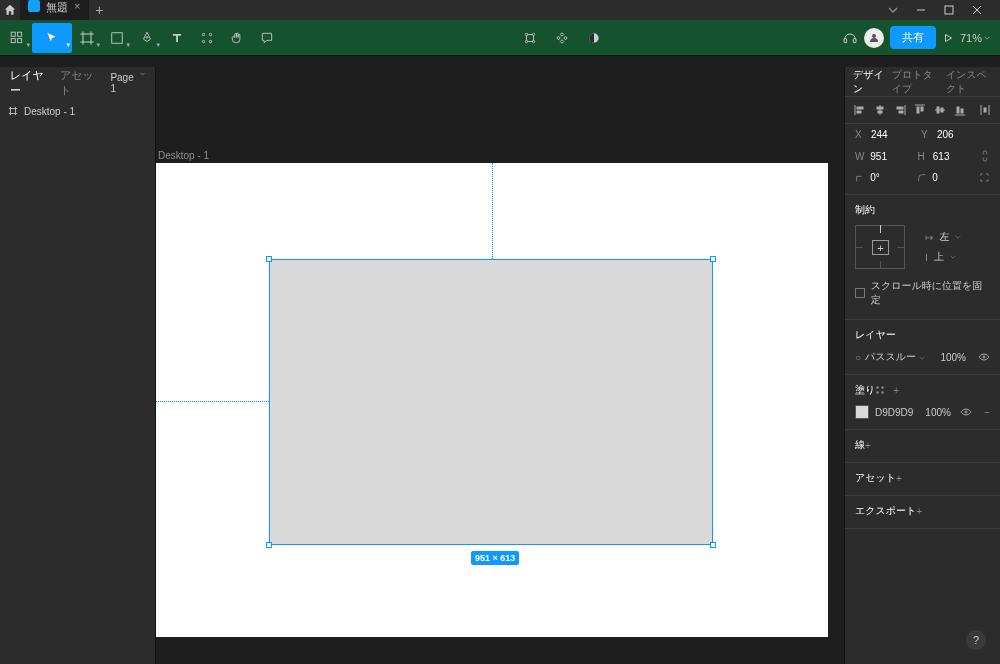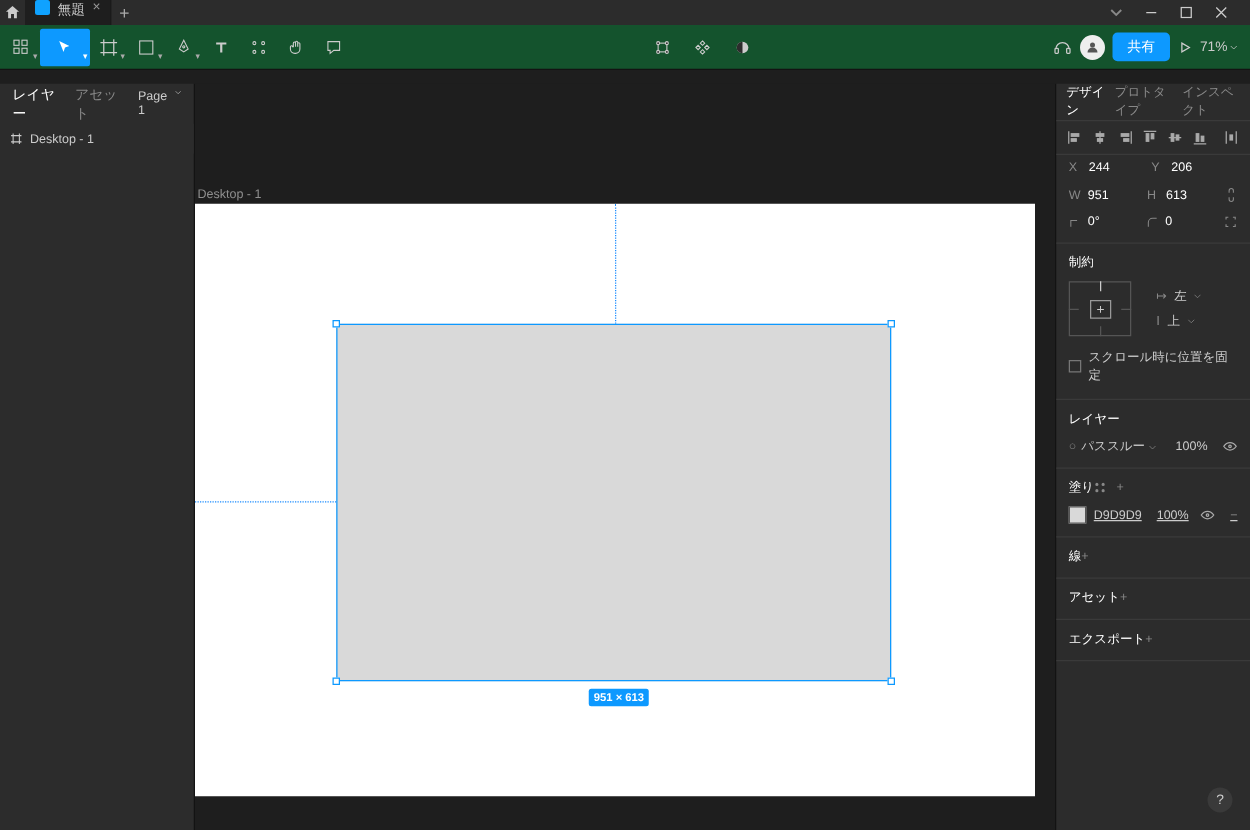--- a/index.html
+++ b/index.html
@@ -50,41 +50,41 @@
 .guide-v { position: absolute; border-left: 1px dotted #1b8cff; }
 .guide-h { position: absolute; border-top: 1px dotted #1b8cff; }
 .selection { position: absolute; border: 1px solid #0d99ff; background: #d9d9d9; }
 .handle { width: 6px; height: 6px; background: #fff; border: 1px solid #0d99ff; position: absolute; }
 .handle.tl { top: -4px; left: -4px; } .handle.tr { top: -4px; right: -4px; }
 .handle.bl { bottom: -4px; left: -4px; } .handle.br { bottom: -4px; right: -4px; }
 .dimlabel { position: absolute; background: #0d99ff; color: #fff; font-size: 9px; padding: 2px 4px; border-radius: 2px; white-space: nowrap; font-weight: bold; }
 
 
 .rightpanel { width: 156px; background: #2c2c2c; border-left: 1px solid #131313; font-size: 10px; color: #ccc; }
-.rightpanel .tabs { display: flex; height: 30px; align-items: flex-start; padding: 0 8px; gap: 8px; border-bottom: 1px solid #3a3a3a; }
+.rightpanel .tabs { display: flex; height: 30px; align-items: flex-end; padding: 0 8px; gap: 8px; border-bottom: 1px solid #3a3a3a; }
 .rightpanel .tabs .t { color: #888; font-size: 10px; }
 .rightpanel .tabs .t.active { color: #fff; }
 .rightpanel .alignrow { display: flex; padding: 6px 8px; gap: 6px; border-bottom: 1px solid #3a3a3a; }
 .rightpanel .alignbtn { width: 14px; height: 14px; display: flex; align-items: center; justify-content: center; }
 .rightpanel .proprow { display: flex; padding: 5px 10px; gap: 4px; align-items: center; }
 .rightpanel .proprow .lbl { color: #888; width: 12px; }
 .rightpanel .proprow .val { color: #fff; width: 46px; }
 .rightpanel .section { border-bottom: 1px solid #3a3a3a; padding-bottom: 6px; }
 .rightpanel .section-head { padding: 8px 10px 4px; color: #fff; font-size: 10px; display: flex; justify-content: flex-start; align-items: center; }
 .rightpanel .section-head .icons { display: flex; gap: 8px; color: #888; align-items: center; }
 .constraint-box { width: 50px; height: 44px; border: 1px solid #555; margin: 4px 10px; position: relative; }
 .constraint-box .inner { position: absolute; top: 14px; left: 16px; width: 17px; height: 15px; border: 1px solid #999; display: flex; align-items: center; justify-content: center; font-size: 11px; color: #ccc; }
 .constraint-box .tick { position: absolute; background: #555; }
 .constraint-row { padding: 3px 10px; display: flex; align-items: center; gap: 6px; color: #888; font-size: 10px; }
 .constraint-select { color: #ccc; }
 .constraints-flex { display: flex; }
 .constraints-right { flex: 1; display: flex; flex-direction: column; justify-content: center; }
 .checkbox-row { padding: 6px 10px; display: flex; gap: 6px; align-items: center; font-size: 10px; }
 .checkbox { width: 10px; height: 10px; border: 1px solid #777; }
-.fill-row { padding: 4px 10px; display: flex; align-items: center; gap: 6px; text-decoration: underline; }
+.fill-row { padding: 4px 10px; display: flex; align-items: center; gap: 6px; }
 .swatch { width: 14px; height: 14px; border: 1px solid #555; }
 .pass-row { padding: 4px 10px; display: flex; align-items: center; gap: 4px; }
 
 .help { position: absolute; right: 14px; bottom: 14px; width: 20px; height: 20px; border-radius: 50%; background: #3a3a3a; display: flex; align-items: center; justify-content: center; color: #ccc; font-size: 11px; }
 
 svg { display: block; }
 .chev-svg { width: 6px; height: 4px; }
 </style>
 </head>
 <body>

